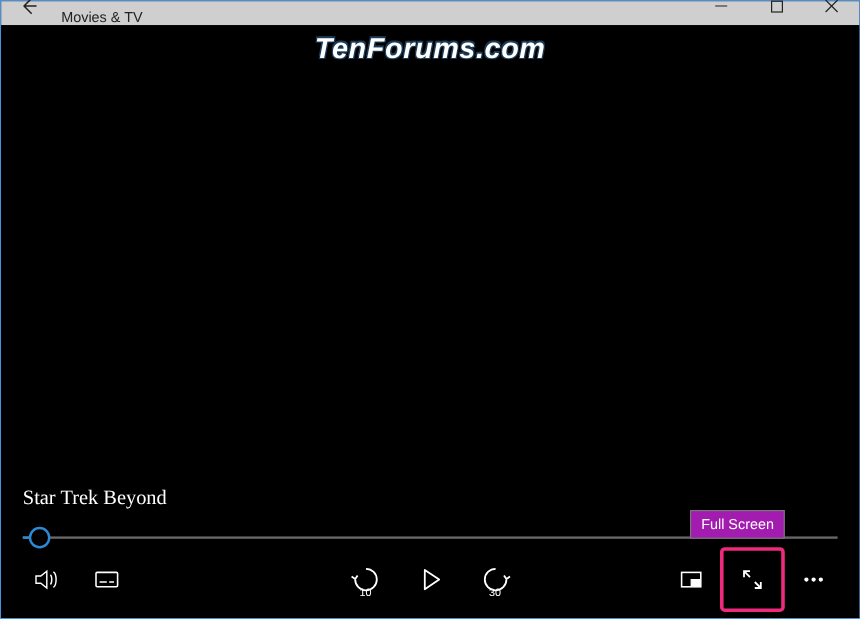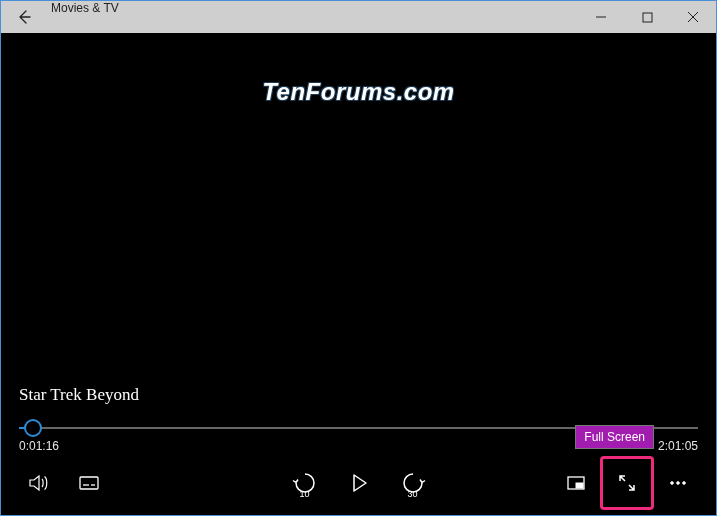--- a/index.html
+++ b/index.html
@@ -5,23 +5,23 @@
   * { box-sizing: border-box; margin: 0; padding: 0; }
   html, body { width: 717px; height: 516px; overflow: hidden; font-family: "Segoe UI", Arial, sans-serif; }
   .window {
     width: 717px; height: 516px;
     border: 1px solid #4a90d9;
     background: #000;
     display: flex; flex-direction: column;
     position: relative;
   }
   .titlebar {
-    height: 32px;
+    height: 20px;
     background: #cfcfcf;
-    display: flex; align-items: flex-start;
+    display: flex; align-items: flex-end;
     color: #222;
     font-size: 12px;
   }
   .titlebar .back {
     width: 46px; height: 32px;
     display: flex; align-items: center; justify-content: center;
     color: #222;
   }
   .titlebar .title { flex: 0 0 auto; padding-left: 4px; }
   .titlebar .spacer { flex: 1; }
@@ -39,21 +39,20 @@
     position: absolute;
     top: 6px; left: 0; right: 0;
     text-align: center;
     font-size: 24px;
     font-weight: 700;
     font-style: italic;
     color: #fff;
     text-shadow: 1px 1px 0 #1b3a55, -1px -1px 0 #1b3a55, 1px -1px 0 #1b3a55, -1px 1px 0 #1b3a55, 0 3px 4px rgba(0,0,0,.6);
     letter-spacing: 0.5px;
     pointer-events: none;
-    margin-top: 39px;
   }
   .bottom {
     background: #000;
     color: #fff;
     padding: 0 16px 8px 16px;
   }
   .media-title {
     font-size: 17px;
     font-weight: 400;
     color: #fff;
@@ -168,24 +167,20 @@
 
   <div class="bottom">
     <div class="media-title">Star Trek Beyond</div>
 
     <div class="slider-row">
       <div class="track"></div>
       <div class="track-fill" id="track-fill" style="width: 2%;"></div>
       <div class="thumb" id="thumb" style="left: 2%;"></div>
     </div>
 
-    <div class="time-row">
-      <span>0:01:16</span>
-      <span>2:01:05</span>
-    </div>
 
     <div class="controls">
 
       <div class="left-group">
         <div class="ctrl">
           <svg width="24" height="24" viewBox="0 0 24 24">
             <path d="M3 9v6h4l5 4V5L7 9H3z" stroke="#fff" stroke-width="1.2" fill="none"></path>
             <path d="M15 8c1.5 1 1.5 7 0 8" stroke="#fff" stroke-width="1.2" fill="none"></path>
             <path d="M17.5 5.5c3 2 3 11 0 13" stroke="#fff" stroke-width="1.2" fill="none"></path>
           </svg>

